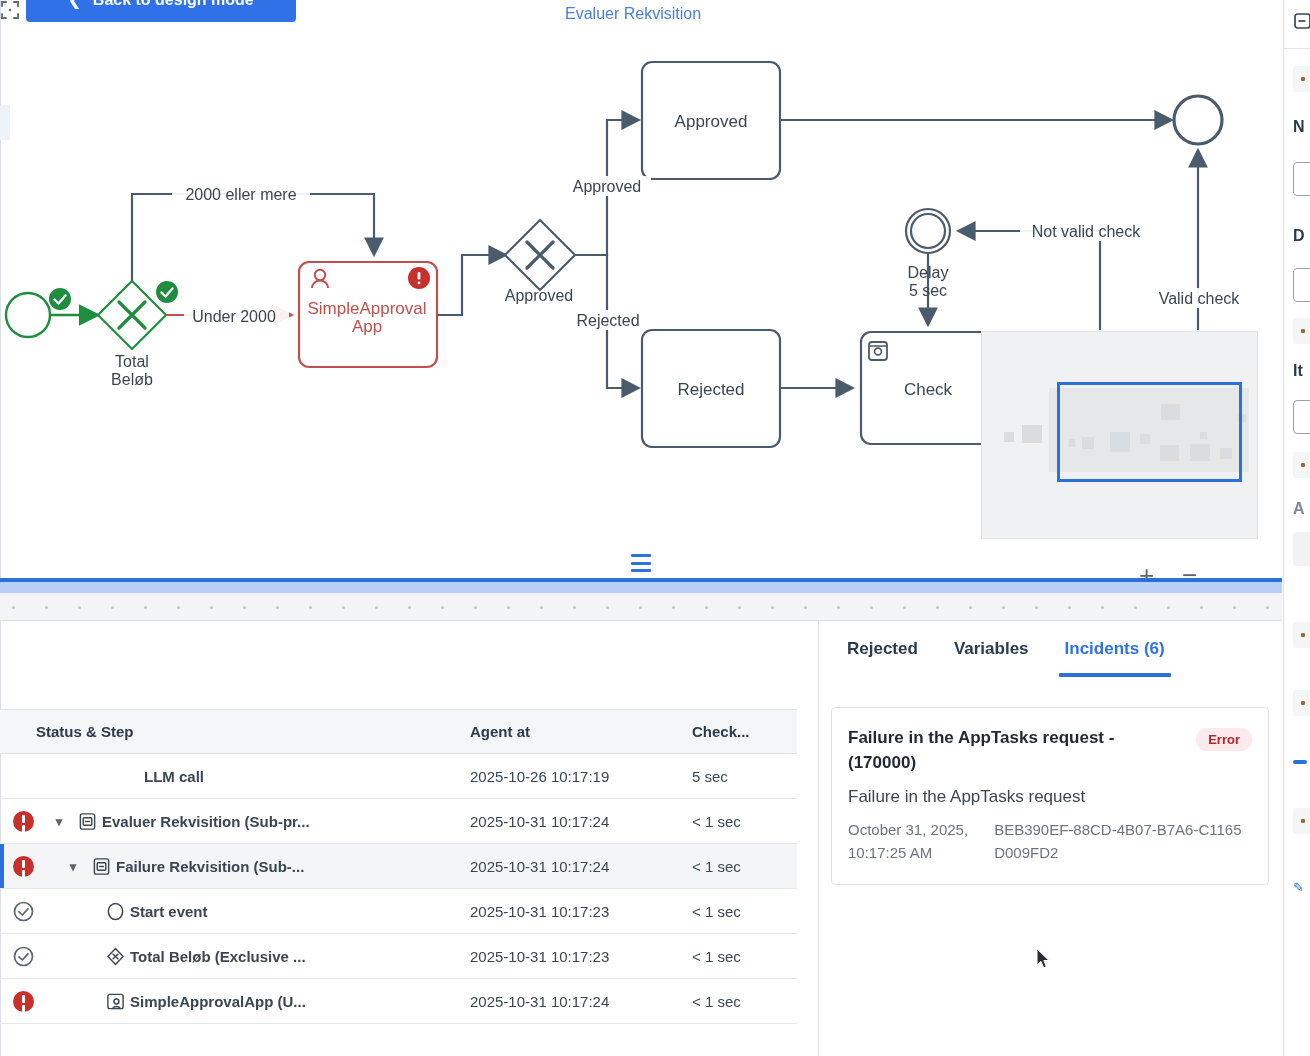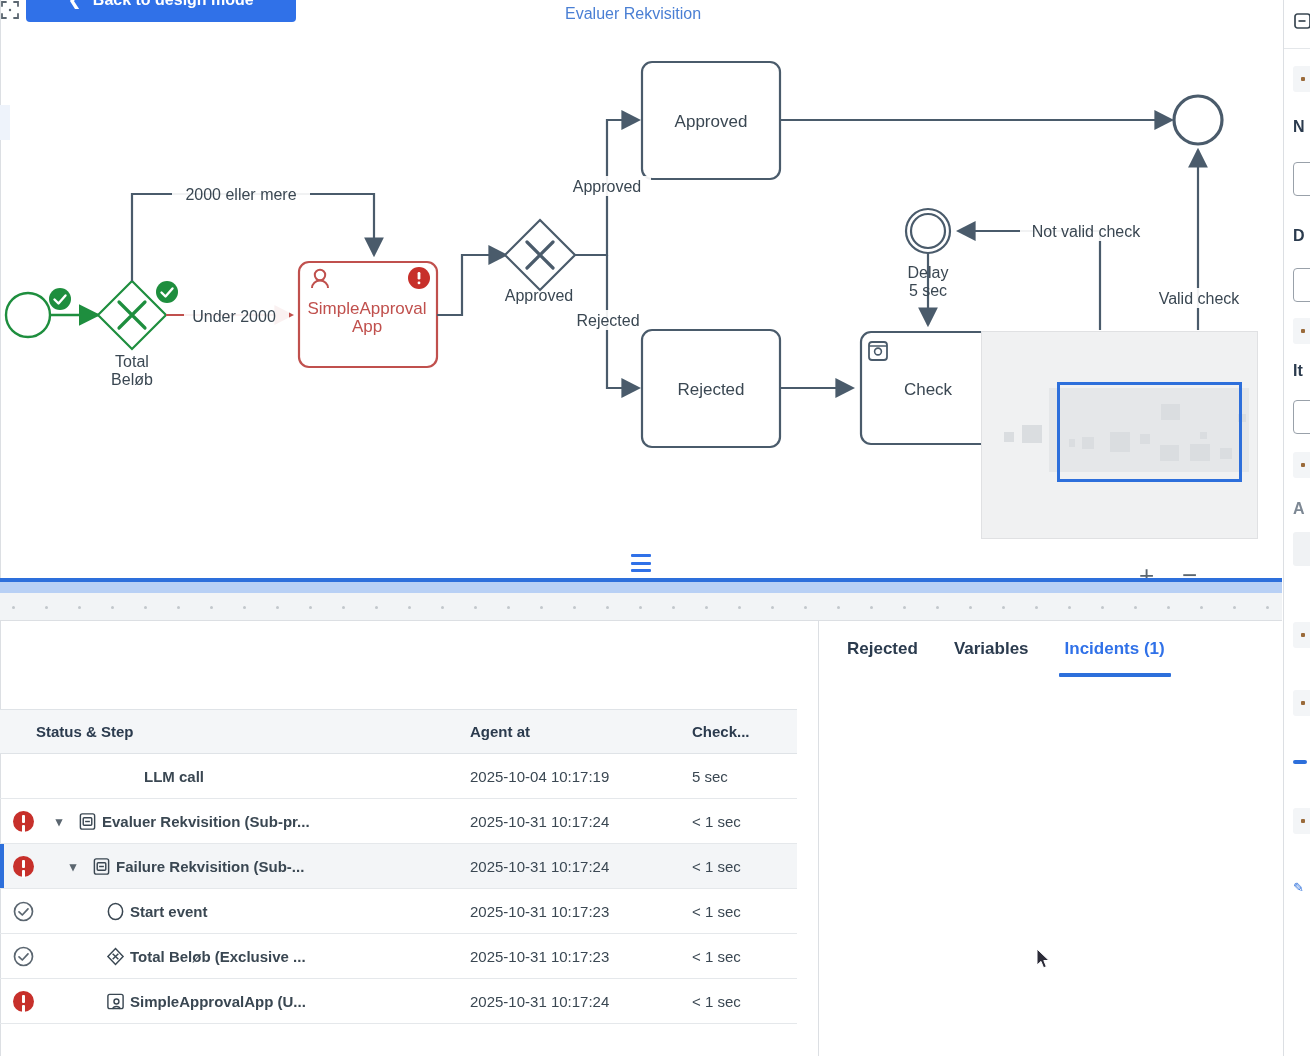--- a/index.html
+++ b/index.html
@@ -417,21 +417,21 @@
           <tr class="trail-row">
             <td class="c-status">
               <div class="status-cell">
                 <span class="icon-slot"></span>
                 <span style="width:42px;flex:0 0 42px"></span>
                 <span class="chev-slot"></span>
                 <span class="glyph-slot"></span>
                 <span class="step-label">LLM call</span>
               </div>
             </td>
-            <td>2025-10-04 10:17:19</td>
+            <td>2025-10-26 10:17:19</td>
             <td>5 sec</td>
           </tr>
           <tr class="trail-row">
             <td class="c-status">
               <div class="status-cell">
                 <span class="icon-slot">
                   <span class="err-ico"></span>
                 </span>
                 <span style="width:0px;flex:0 0 0px"></span>
                 <span class="chev-slot">▾</span>
@@ -534,22 +534,33 @@
             </td>
             <td>2025-10-31 10:17:24</td>
             <td>&lt; 1 sec</td>
           </tr>
         </tbody>
     </table>
 
   </div>
 
   <div class="detail-panel">
-    <div class="detail-tabs" id="detailTabs"><div class="tab"><span>Rejected</span></div><div class="tab"><span>Variables</span></div><div class="tab active"><span>Incidents (1)</span><span class="underline"></span></div></div>
-
+    <div class="detail-tabs" id="detailTabs"><div class="tab"><span>Rejected</span></div><div class="tab"><span>Variables</span></div><div class="tab active"><span>Incidents (6)</span><span class="underline"></span></div></div>
+
+    <div class="incident-card">
+      <div class="inc-head">
+        <div class="inc-title">Failure in the AppTasks request - (170000)</div>
+        <div class="inc-badge">Error</div>
+      </div>
+      <div class="inc-msg">Failure in the AppTasks request</div>
+      <div class="inc-meta">
+        <div class="inc-when">October 31, 2025, 10:17:25 AM</div>
+        <div class="inc-id">BEB390EF-88CD-4B07-B7A6-C1165D009FD2</div>
+      </div>
+    </div>
   </div>
 
   <div class="props">
     <div class="p-icon">
       <svg viewBox="0 0 18 18" width="18" height="18">
         <rect x="1" y="2" width="15" height="14" rx="2.5" fill="none" stroke="#3a4752" stroke-width="1.7"></rect>
         <line x1="4.5" y1="9" x2="11.5" y2="9" stroke="#3a4752" stroke-width="1.7"></line>
       </svg>
     </div>
     <div class="p-rule"></div>

